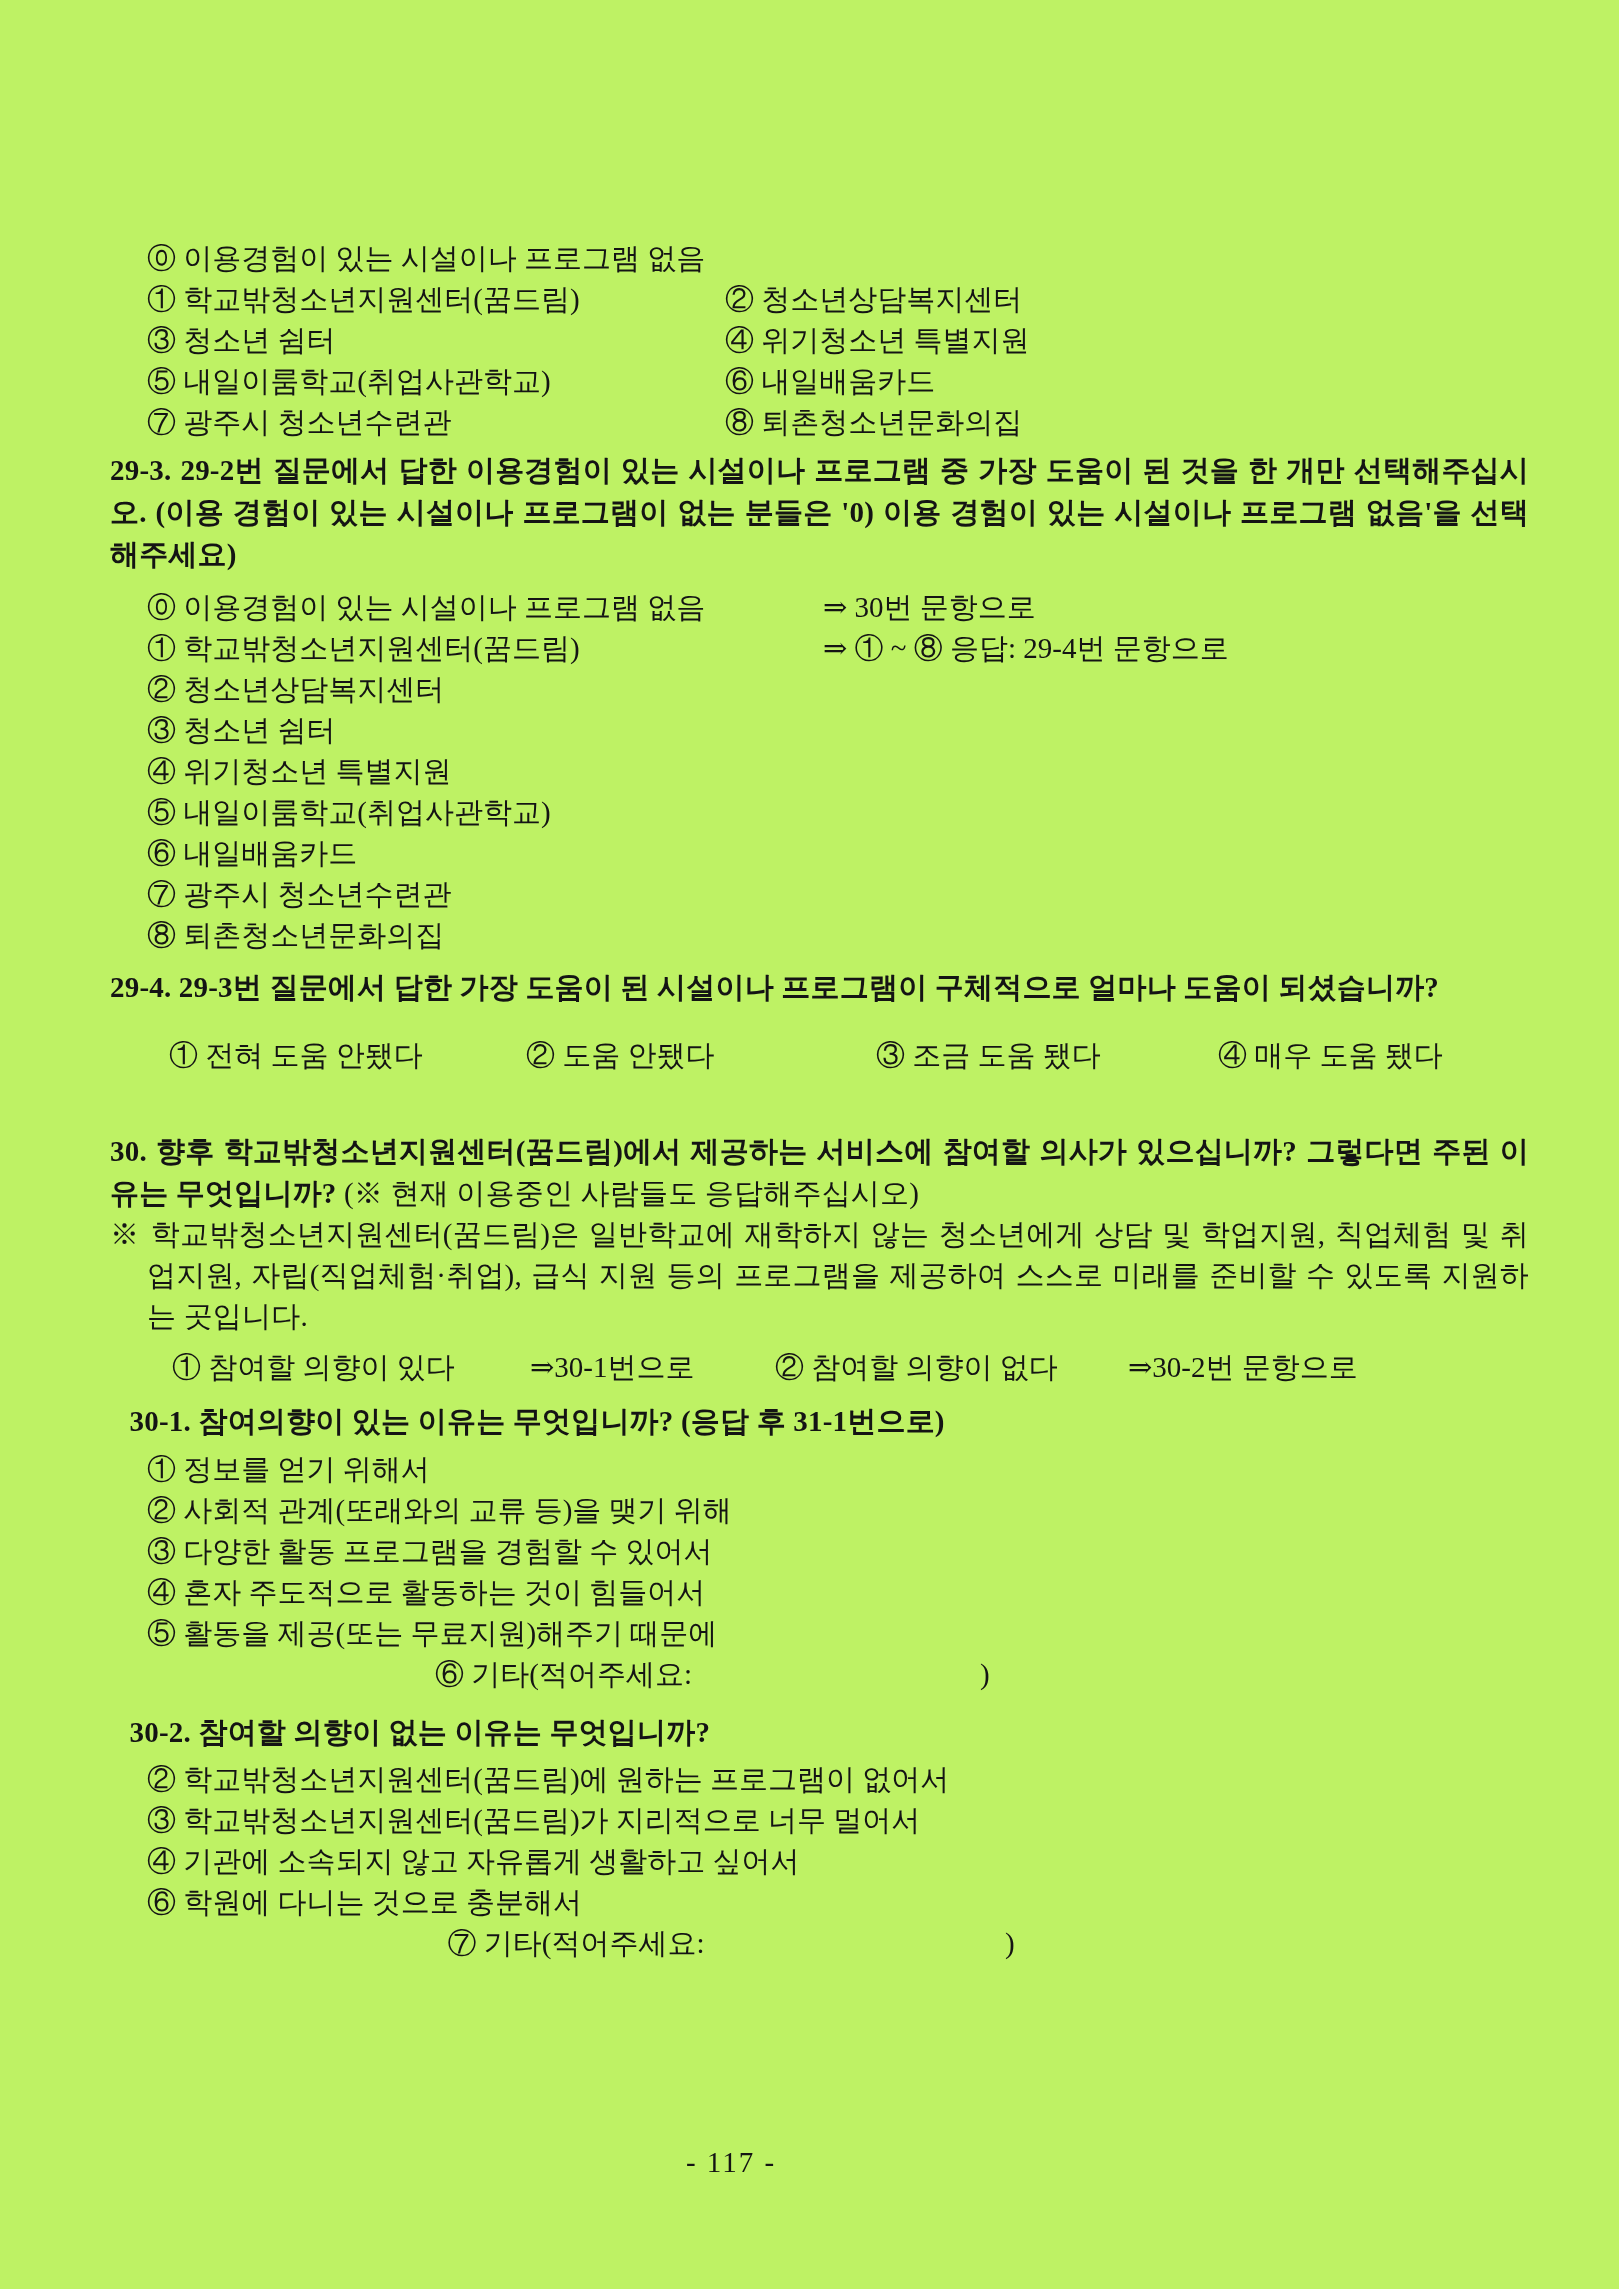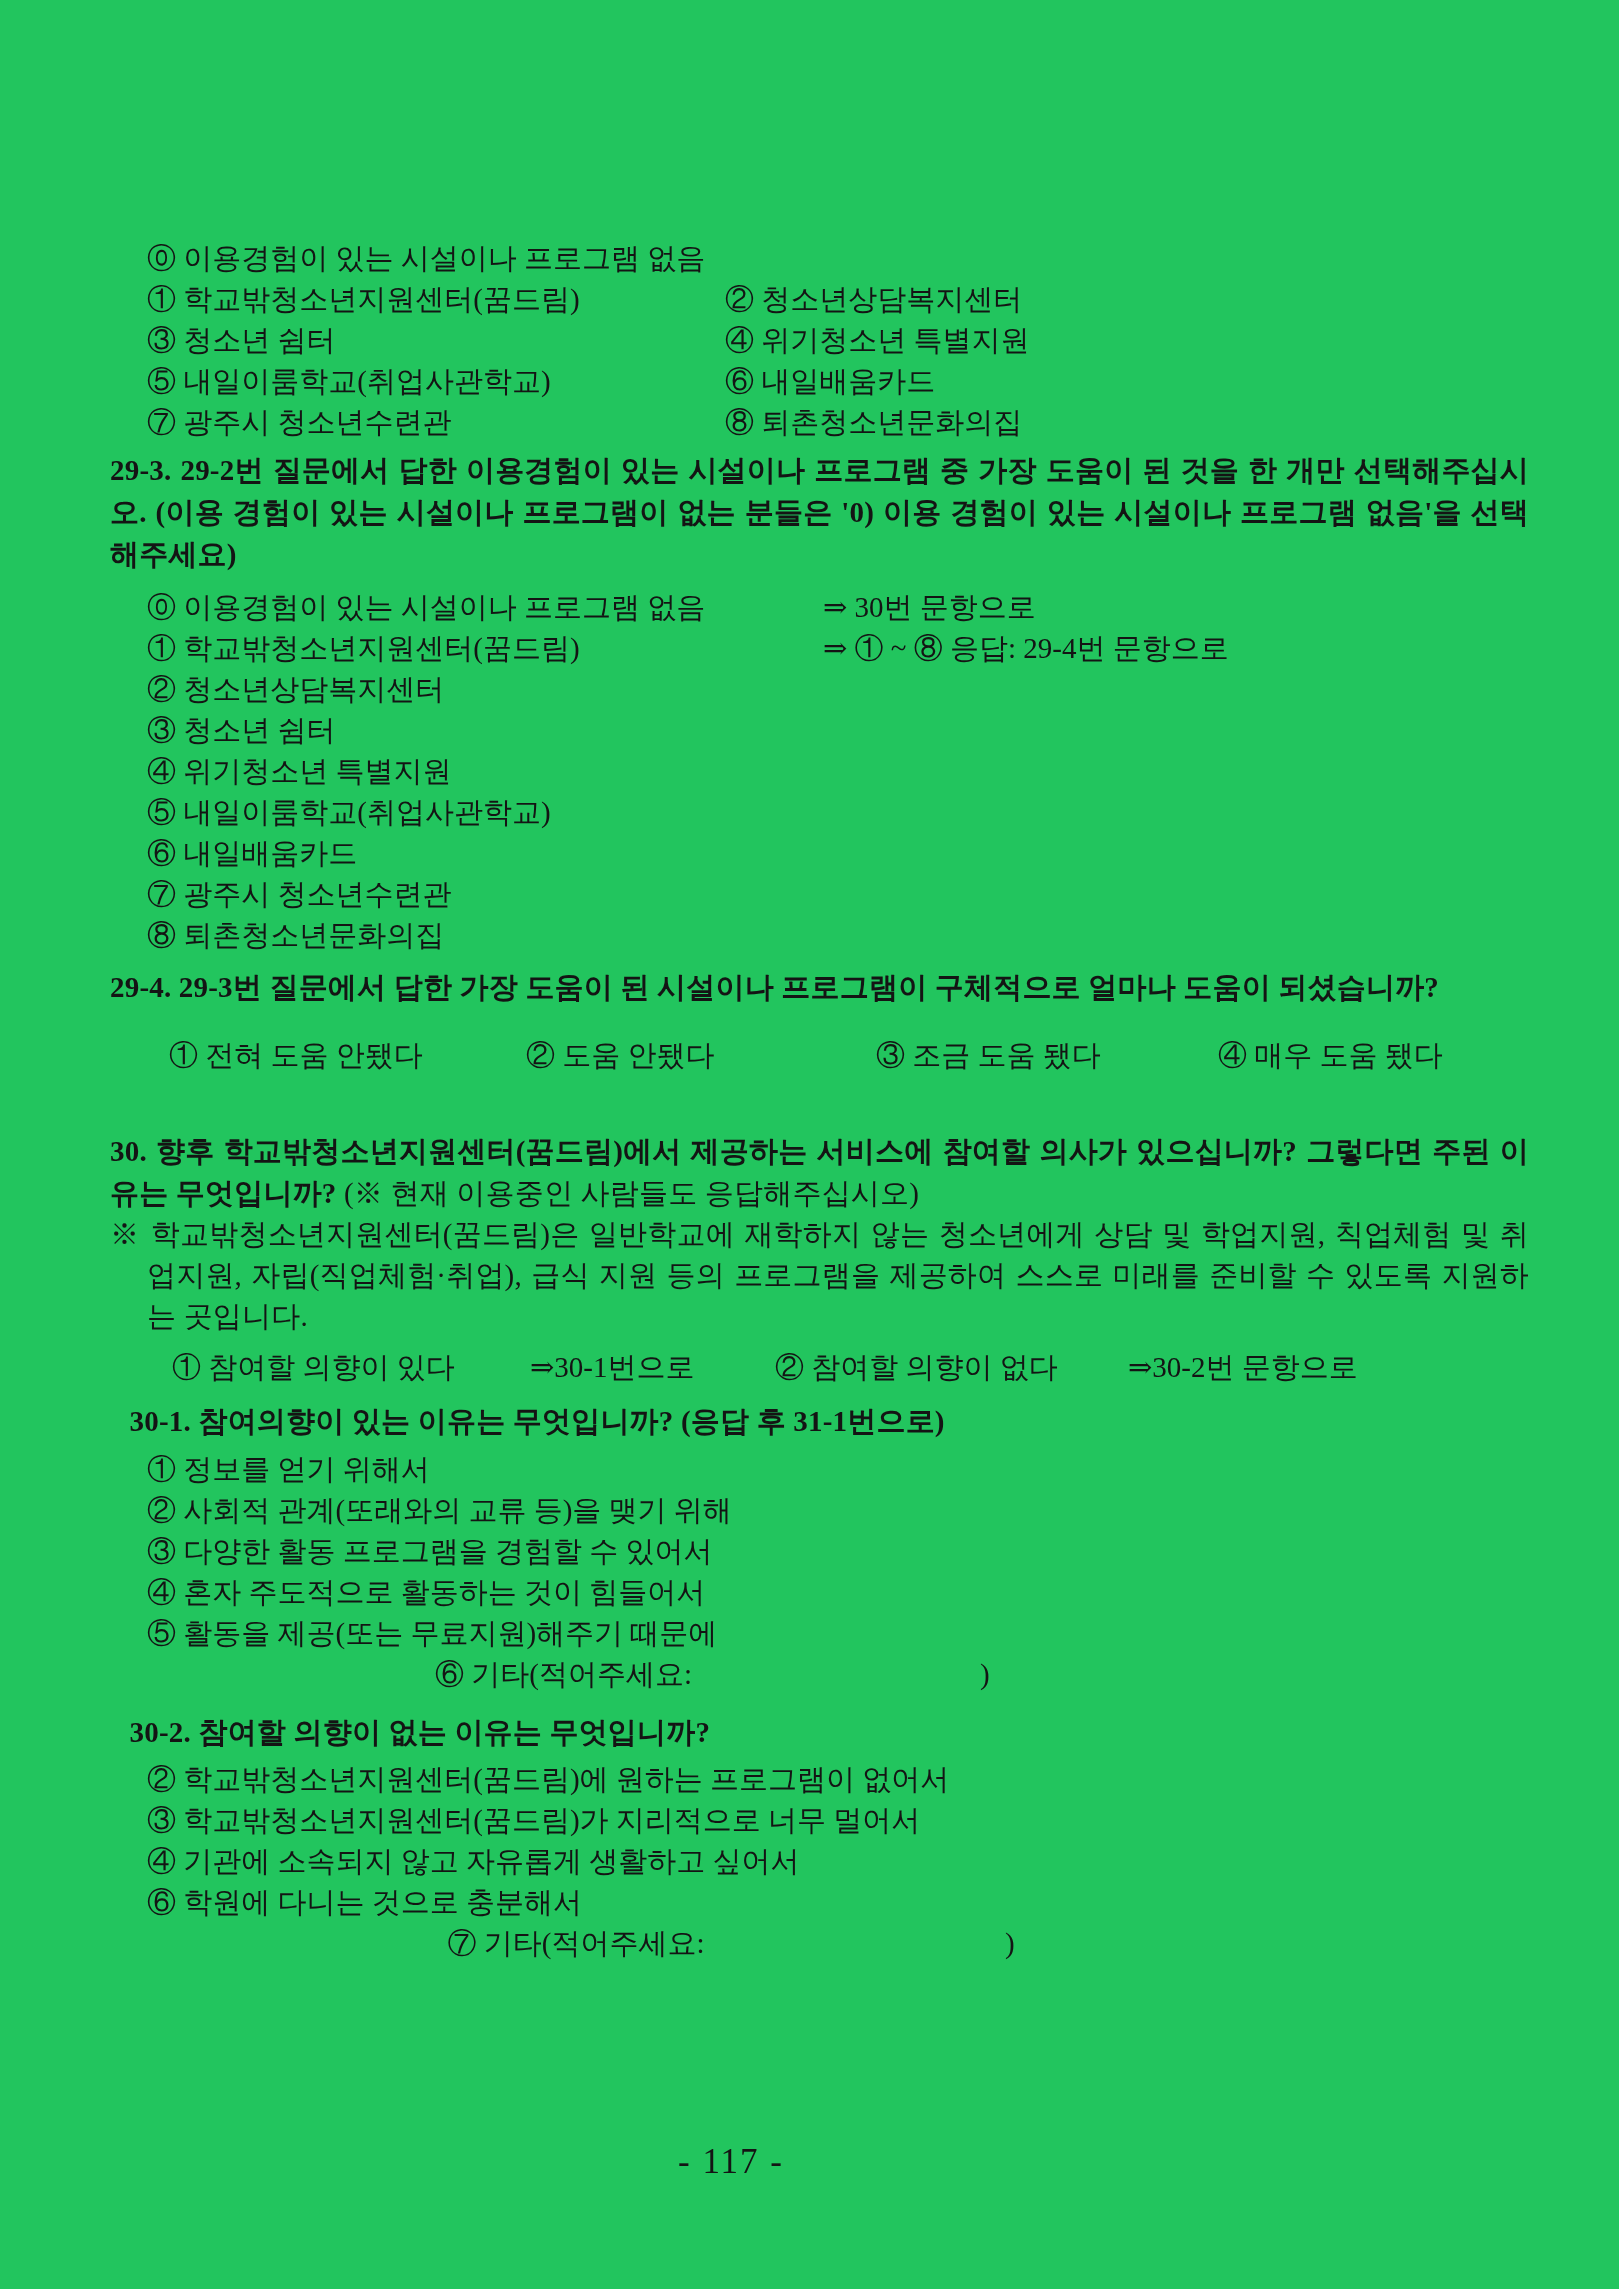--- a/index.html
+++ b/index.html
@@ -1,21 +1,21 @@
 <!DOCTYPE html>
 <html lang="ko"><head>
 <meta charset="utf-8">
 <style>
   * { box-sizing: border-box; margin: 0; padding: 0; }
   html, body { background: #ffffff; }
   .page {
     position: relative;
     width: 1619px;
     height: 2290px;
-    background: #22c55e;
+    background: #bef264;
     color: #141414;
     font-family: "Liberation Serif", "DejaVu Serif", serif;
     font-size: 29px;
     line-height: 40px;
     padding: 0 90px 0 110px;
     overflow: hidden;
   }
 
   .q-title {
     font-weight: 700;
@@ -67,21 +67,21 @@
   .other-row { display: flex; text-align: center; }
   .other-row .ol-1 { width: 833px; flex: 0 0 auto; }
   .other-row .ol-2 { width: 858px; flex: 0 0 auto; }
 
   .footer {
     position: absolute;
     left: 0;
     top: 2142px;
     width: 1462px;
     text-align: center;
-    font-size: 35px;
+    font-size: 29px;
     letter-spacing: 2px;
   }
 </style>
 </head>
 <body>
 
 <div class="page">
 
   <div class="opt-list top-list indent-1">
     <div class="opt-row">

